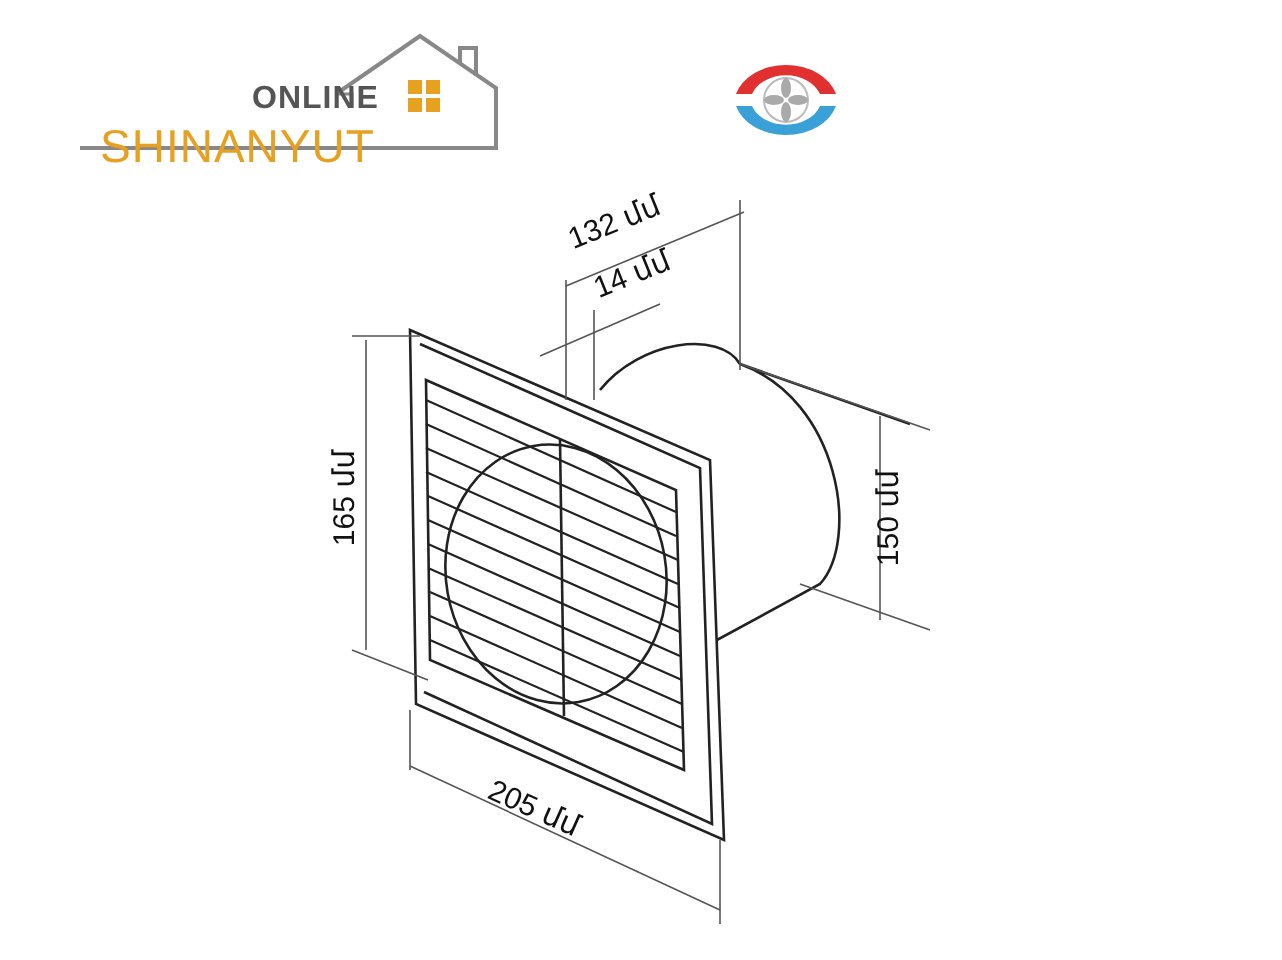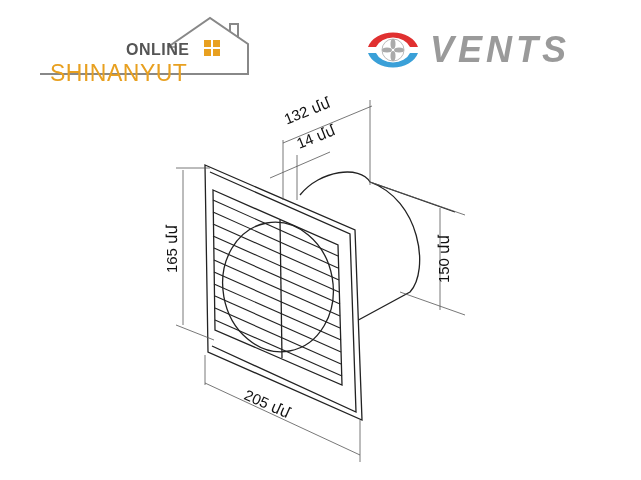--- a/index.html
+++ b/index.html
@@ -34,21 +34,20 @@
     <path d="M8,22 A26,20 0 0 1 58,22 L50,22 A18,14 0 0 0 16,22 Z" fill="#e03030"></path>
     <path d="M8,28 A26,20 0 0 0 58,28 L50,28 A18,14 0 0 1 16,28 Z" fill="#3aa0d8"></path>
     <circle cx="33" cy="25" r="11" fill="#fff" stroke="#bbb"></circle>
     <g fill="#aaa">
       <ellipse cx="33" cy="19" rx="2.5" ry="5"></ellipse>
       <ellipse cx="39" cy="25" rx="5" ry="2.5"></ellipse>
       <ellipse cx="33" cy="31" rx="2.5" ry="5"></ellipse>
       <ellipse cx="27" cy="25" rx="5" ry="2.5"></ellipse>
     </g>
   </svg>
-  <span class="vents-text">VENTS</span>
 </div>
 
 <svg class="abs" style="left:0;top:0" width="641" height="480">
   <g stroke="#222" fill="none" stroke-width="1.3">
 
     <path d="M300,195 C320,170 360,165 370,182 L455,212 M370,182 C420,200 430,270 410,292 L340,330"></path>
 
     <path d="M205,165 L355,230 L362,420 L208,352 Z" fill="#fff"></path>
     <path d="M210,172 L350,234 L356,412 L212,346"></path>
 

